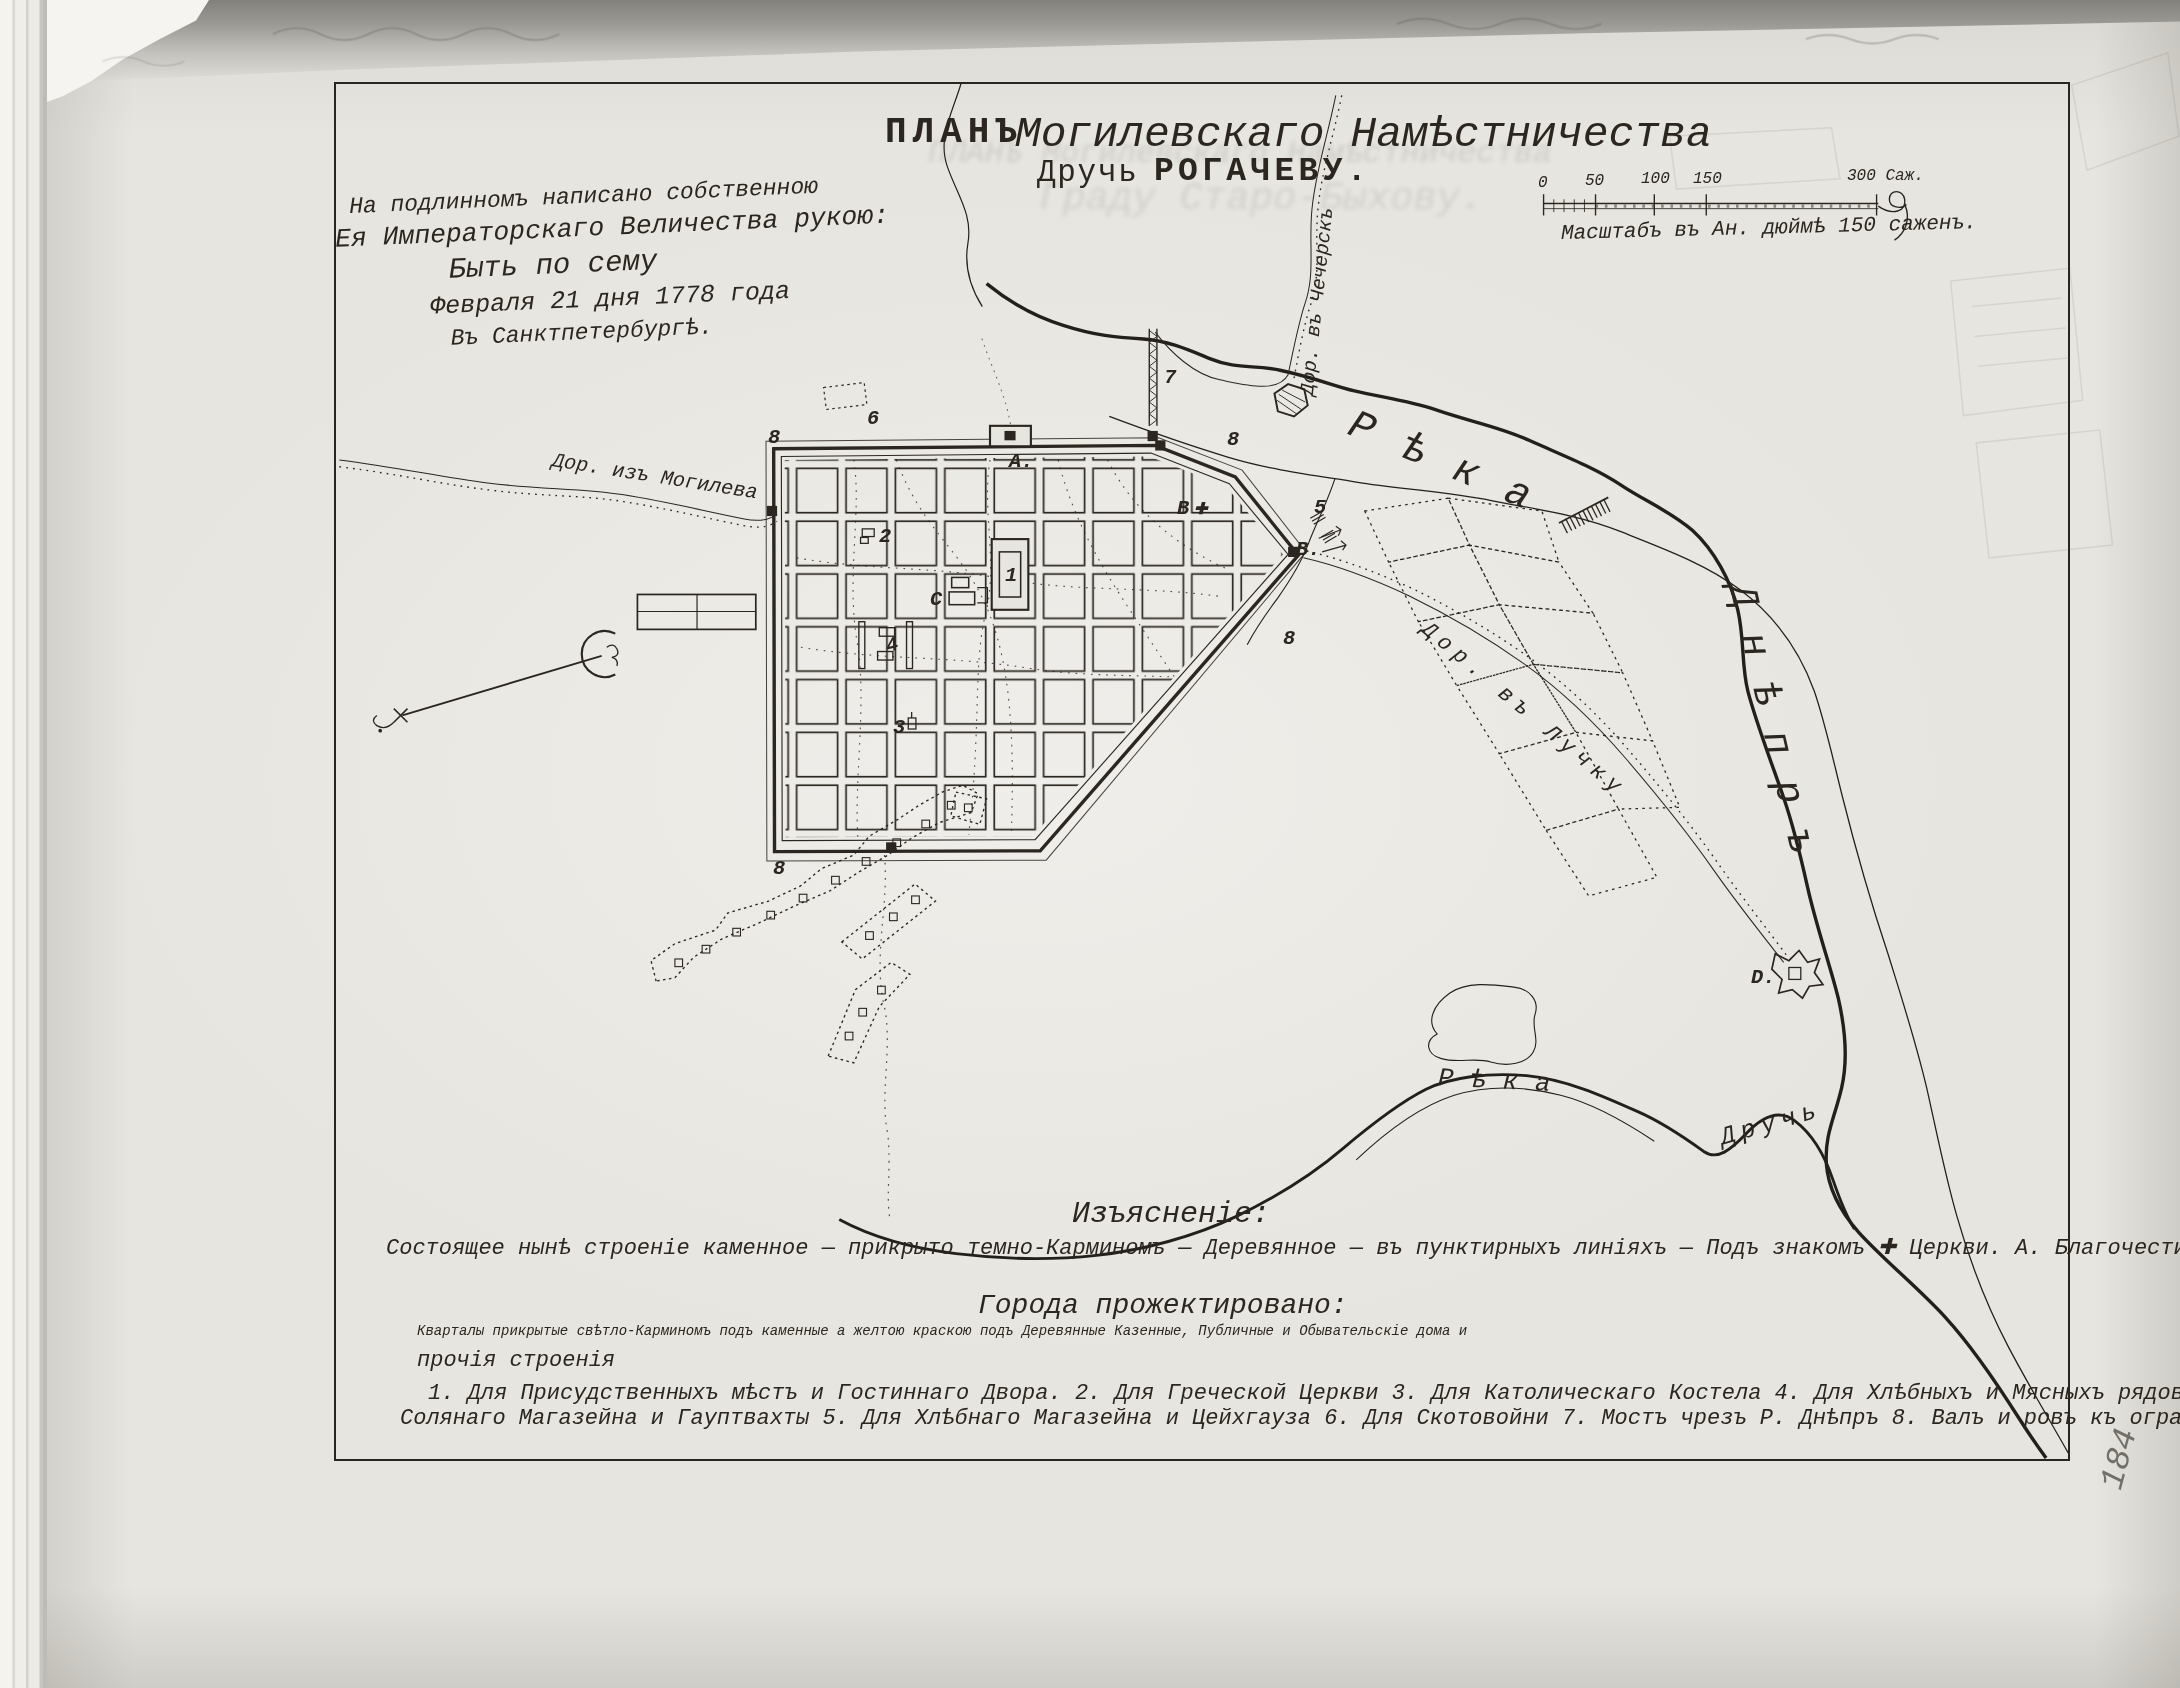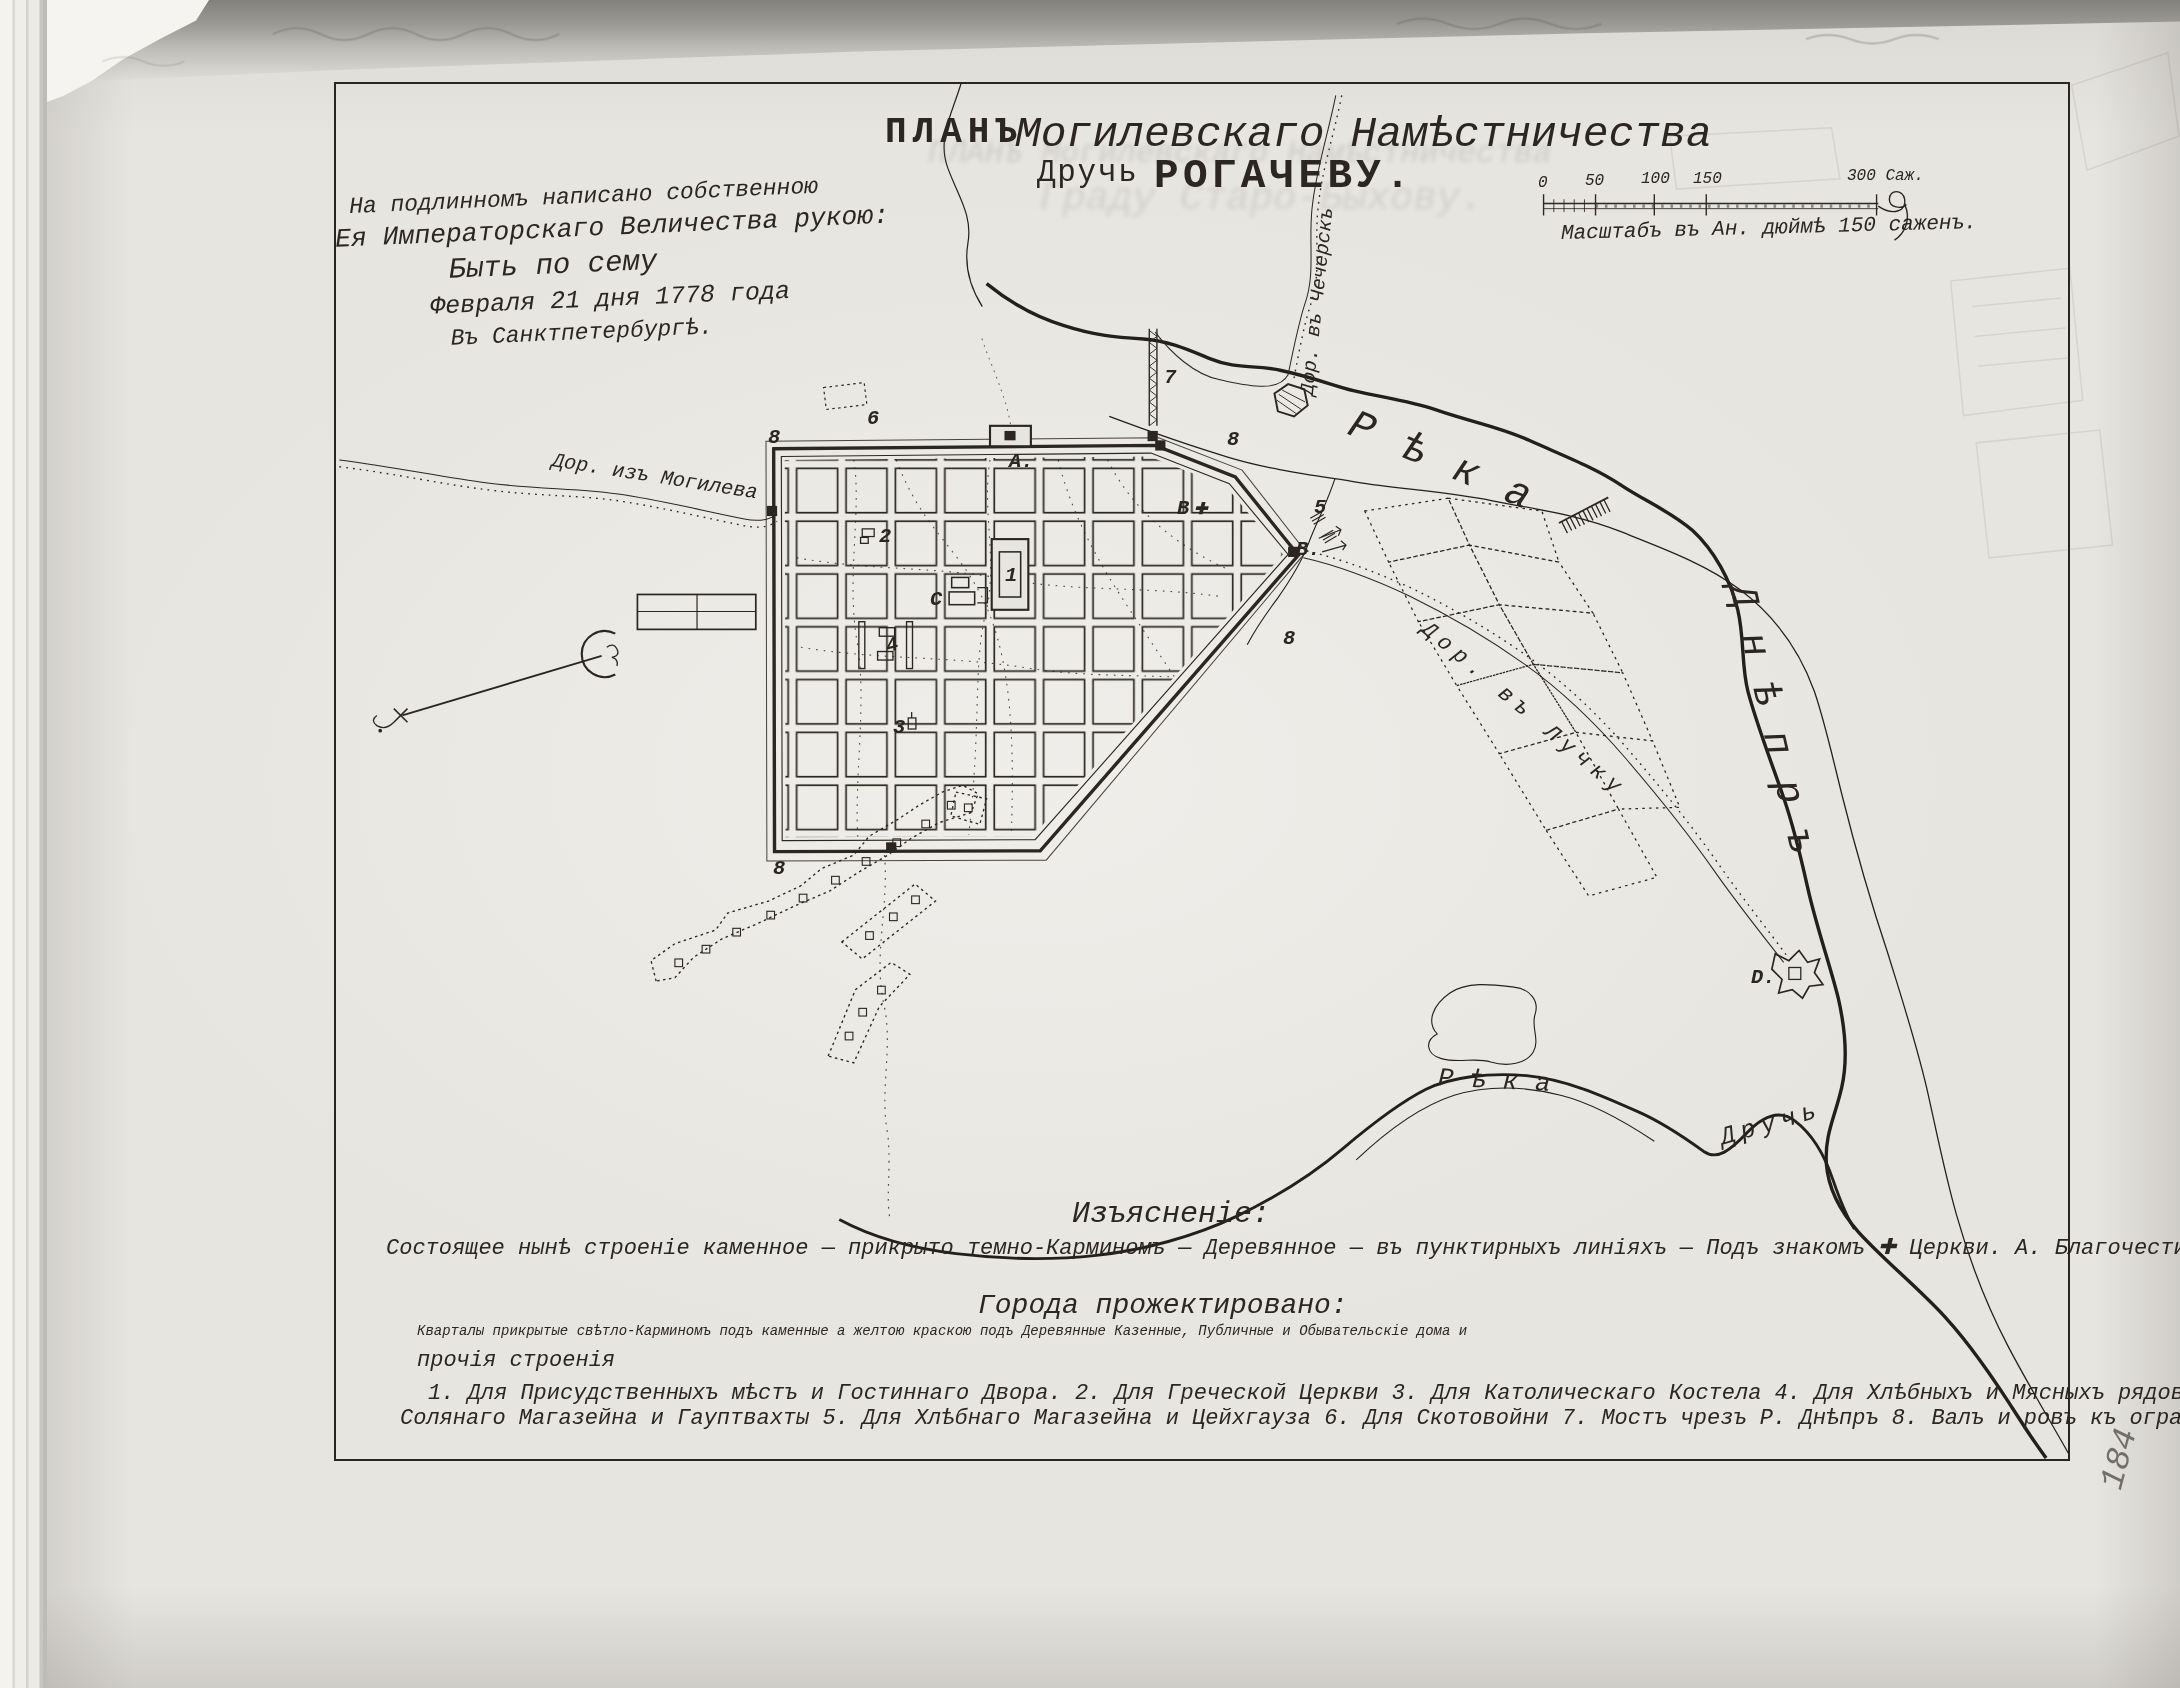--- a/index.html
+++ b/index.html
@@ -235,21 +235,21 @@
       <path d="M 2205,242 C 2222,254 2238,248 2236,234 C 2234,222 2218,222 2218,234 C 2218,244 2232,246 2238,240 M 2236,240 C 2244,258 2236,274 2224,282" stroke-width="1.6"></path>
     </g>
   </svg>
 
   <div class="ghost" style="left:928px;top:136px;font-size:31.5px;opacity:.20;">ПЛАНЪ Могилевскаго Намѣстничества</div>
   <div class="ghost" style="left:1039px;top:177px;font-size:39px;opacity:.16;">Граду Старо-Быхову.</div>
 
   <div class="lbl caps" style="left:885px;top:114px;font-size:36px;letter-spacing:6px;">ПЛАНЪ</div>
   <div class="lbl script" style="left:1015px;top:112px;font-size:43px;">Могилевскаго Намѣстничества</div>
   <div class="lbl" style="left:1037px;top:157px;font-size:31px;letter-spacing:1.7px;">Дручь</div>
-  <div class="lbl caps" style="left:1154px;top:155px;font-size:41px;letter-spacing:4.3px;text-align:right;">РОГАЧЕВУ.</div>
+  <div class="lbl caps" style="left:1154px;top:155px;font-size:33px;letter-spacing:4.3px;text-align:right;">РОГАЧЕВУ.</div>
 
   <div style="position:absolute;left:336px;top:186px;width:443px;transform:rotate(-2.5deg);">
     <div class="lbl script" style="position:relative;left:15.3px;top:0;font-size:23px;">На подлинномъ написано собственною</div>
     <div class="lbl script" style="position:relative;left:0px;top:6.8px;font-size:26.4px;">Ея Императорскаго Величества рукою:</div>
     <div class="lbl script" style="position:relative;left:112px;top:13.6px;font-size:29px;">Быть по сему</div>
     <div class="lbl script" style="position:relative;left:92px;top:20.4px;font-size:25px;">Февраля 21 дня 1778 года</div>
     <div class="lbl script" style="position:relative;left:111px;top:27px;font-size:23px;">Въ Санктпетербургѣ.</div>
   </div>
 
   <div class="tick" style="left:1538px;top:174px;">0</div>

